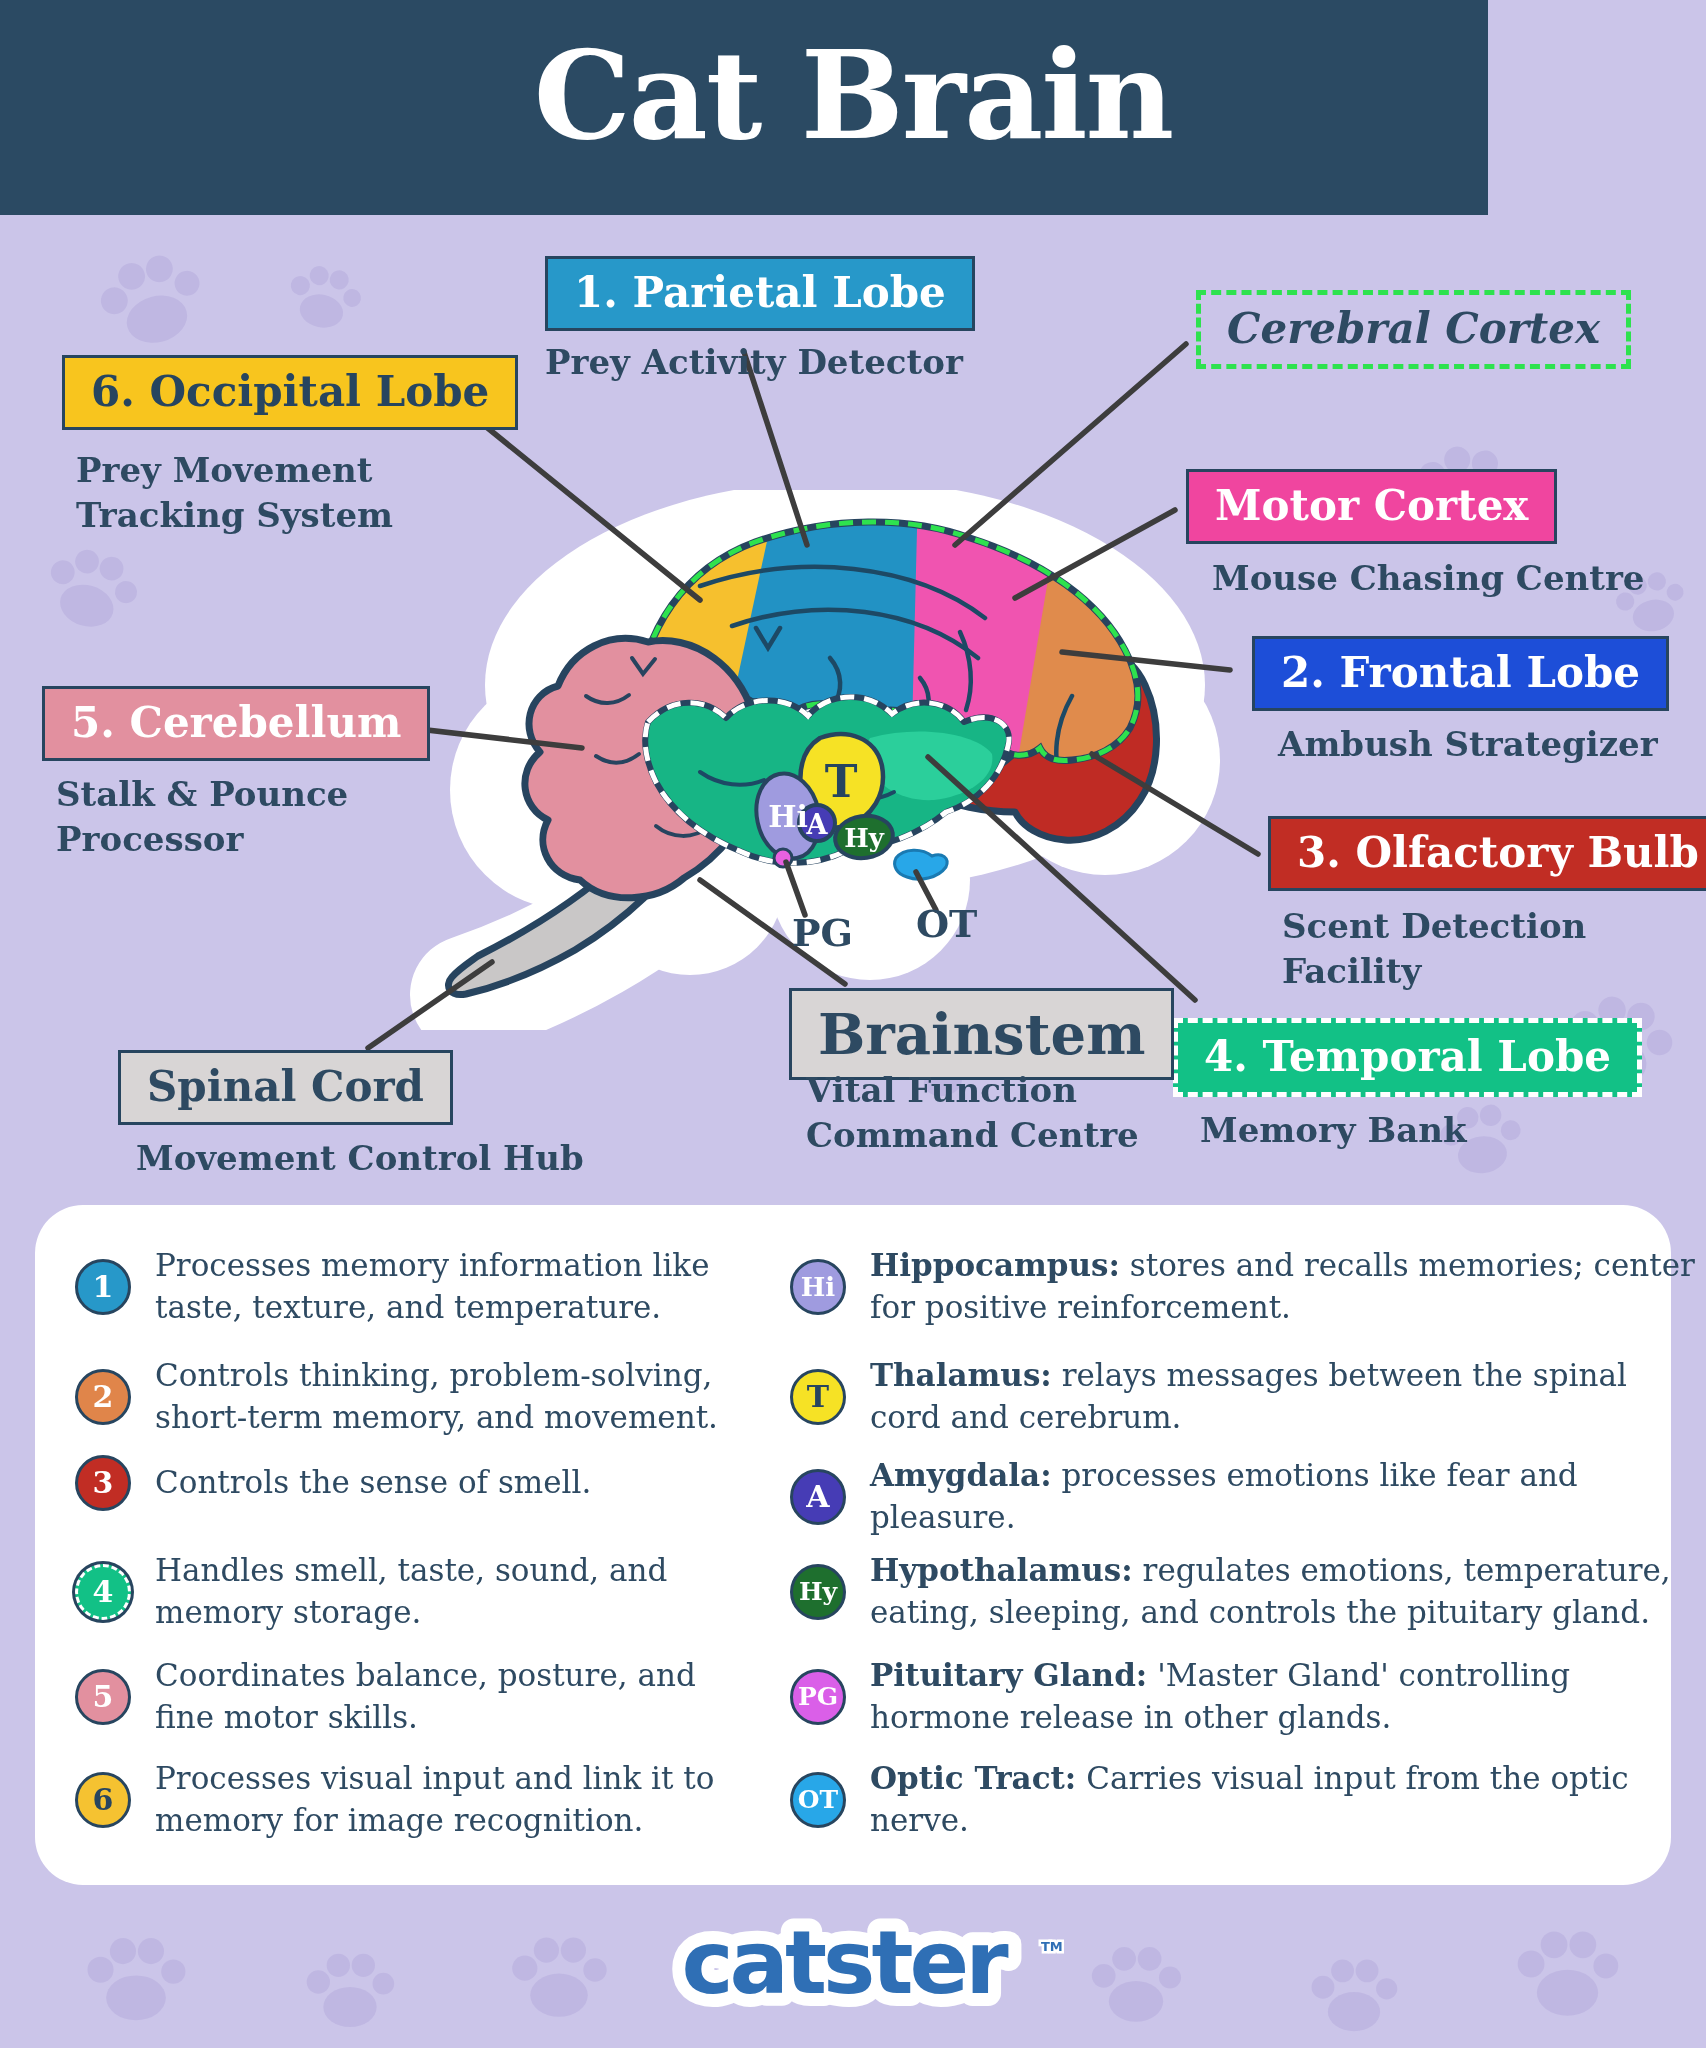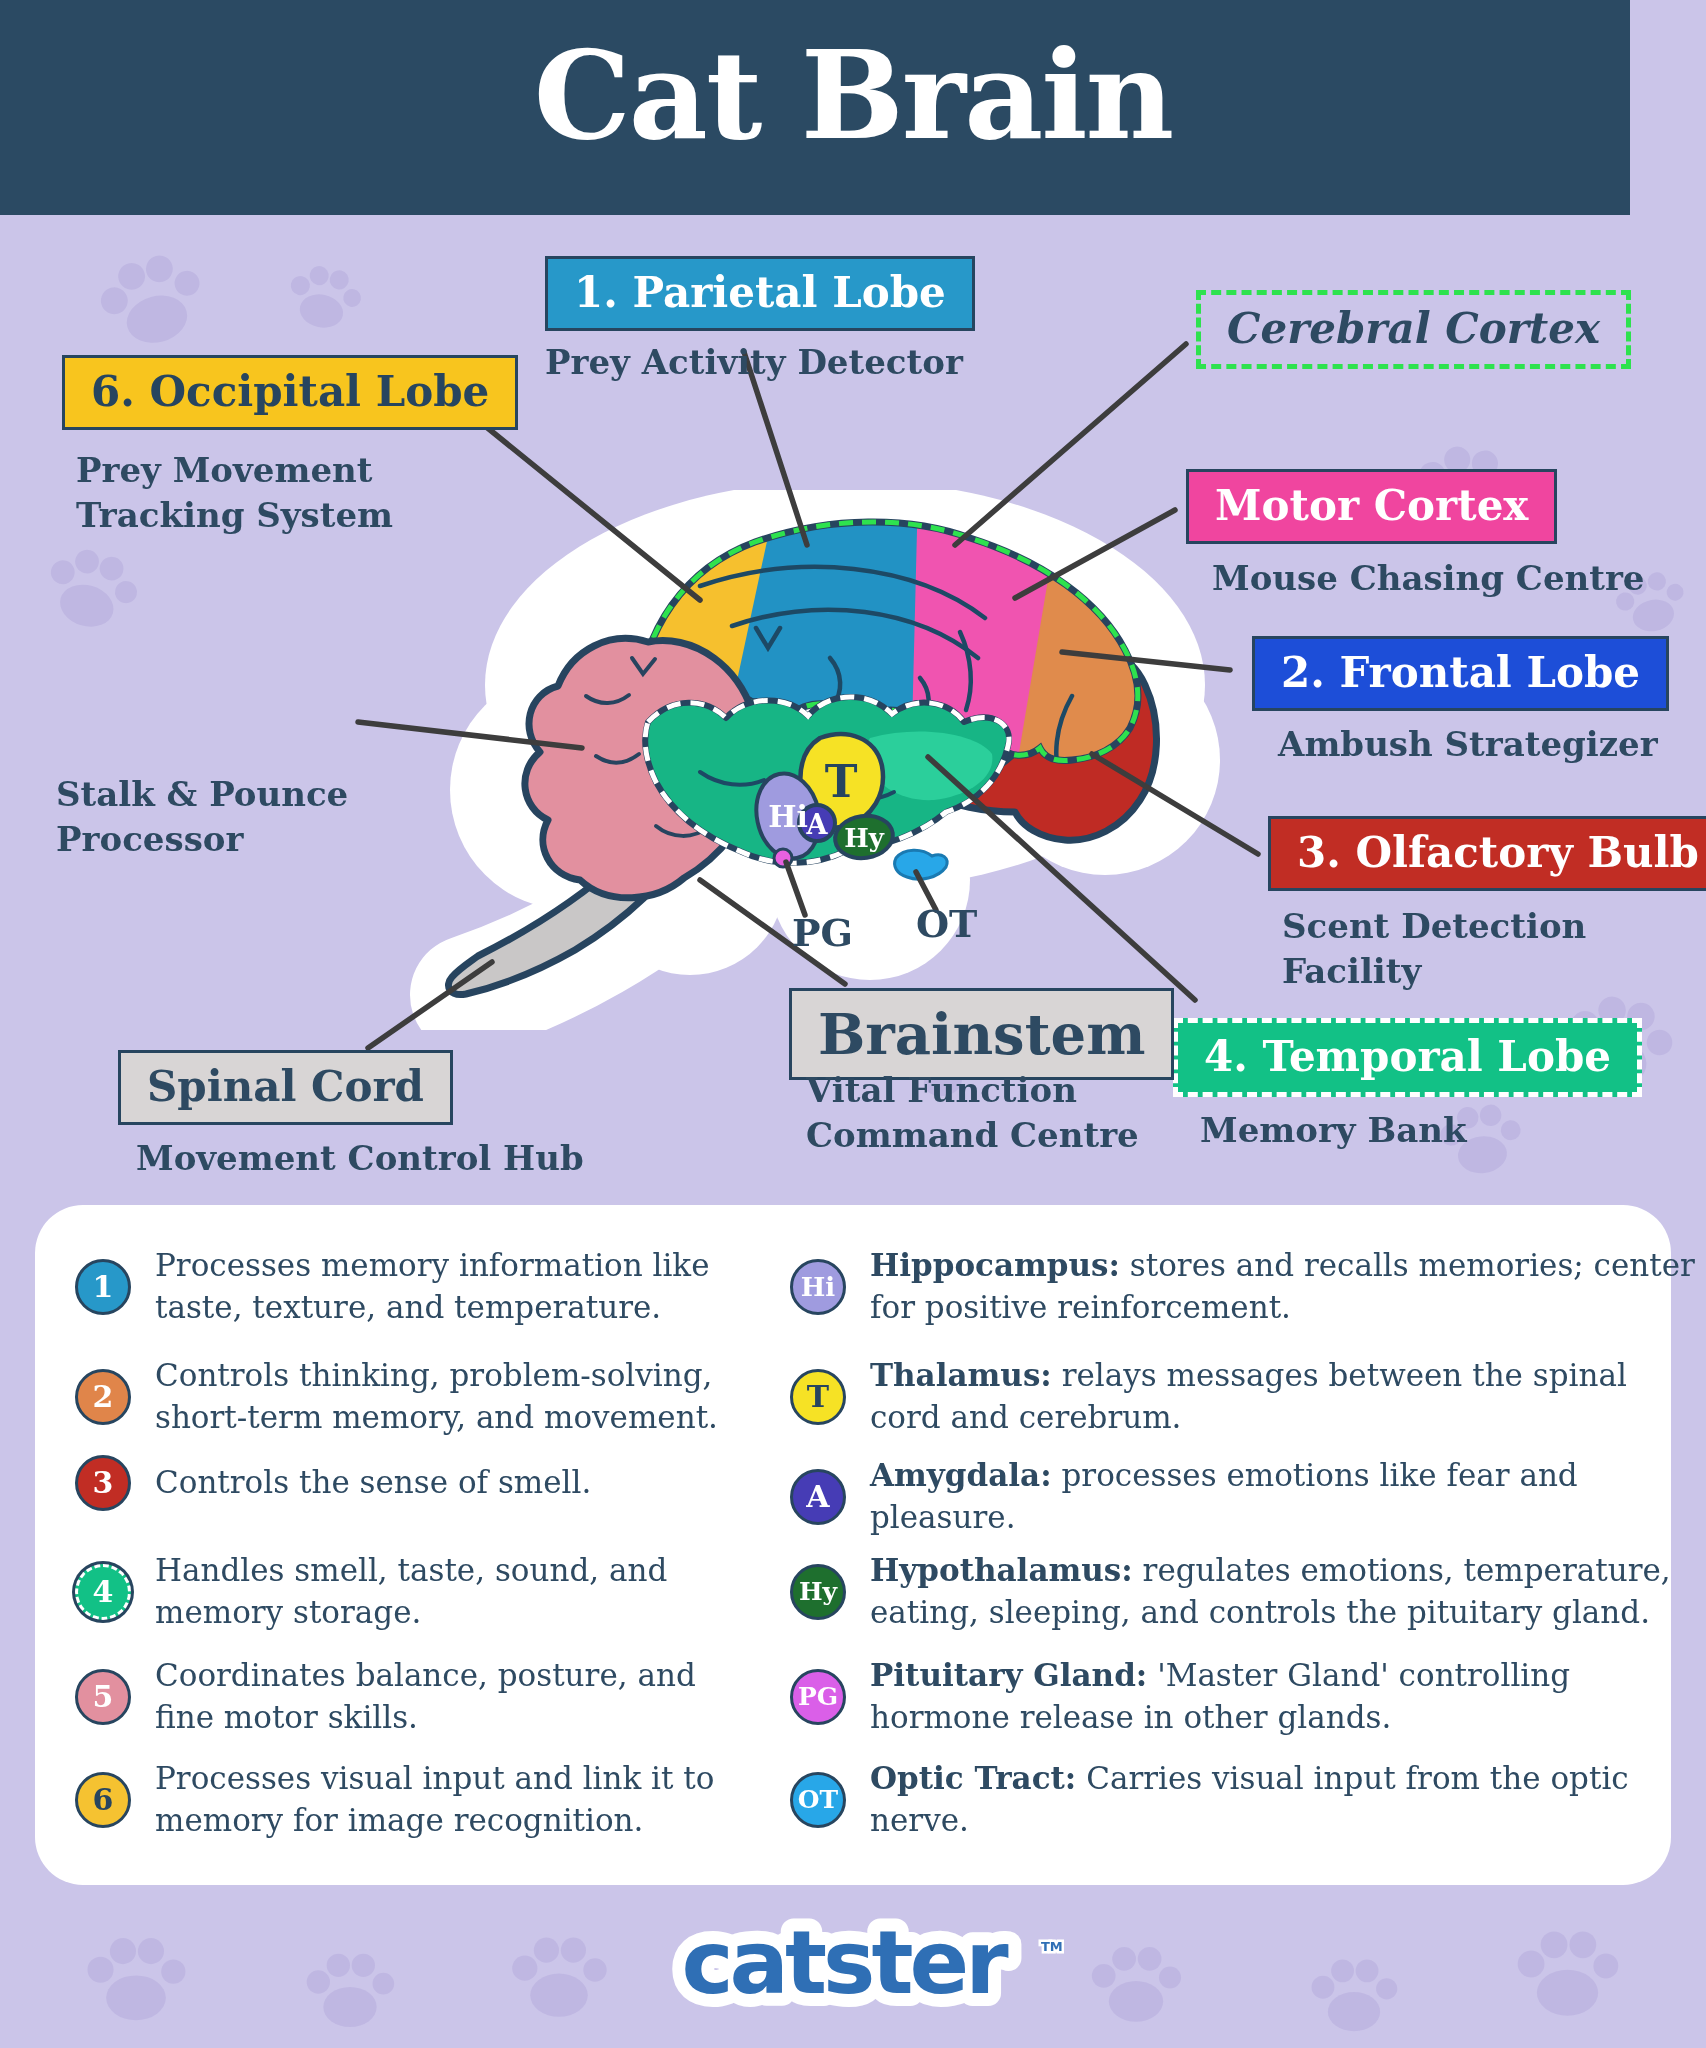--- a/index.html
+++ b/index.html
@@ -1,19 +1,19 @@
 <!DOCTYPE html>
 <html><head>
 <meta charset="utf-8">
 <style>
   html,body{margin:0;padding:0;}
   .poster{position:relative;width:1706px;height:2048px;background:#cbc5e9;overflow:hidden;
           font-family:"DejaVu Serif",serif;}
   
-  .header{position:absolute;left:0;top:0;width:1630px;height:215px;background:#2b4a63;}
+  .header{position:absolute;left:0;top:0;width:1488px;height:215px;background:#2b4a63;}
   .title{position:absolute;left:0;top:22px;width:1706px;text-align:center;
          font:700 122px/1.2 "DejaVu Serif",serif;color:#ffffff;letter-spacing:-2px;}
   
   .paw{position:absolute;opacity:.5;}
   .paw svg{display:block;width:100%;height:100%;}
   
   .box{position:absolute;border:3px solid #27455f;padding:8px 26px;white-space:nowrap;
        font:700 42px/1.25 "DejaVu Serif",serif;color:#fff;}
   .box.parietal{background:#2798c9;}
   .box.occipital{background:#f8c51e;color:#27455f;}
@@ -275,20 +275,21 @@
 
   <div class="box olfactory" style="left:1268px;top:816px">3. Olfactory Bulb</div>
   <div class="sub" style="left:1282px;top:904px">
     <div>Scent Detection</div>
     <div>Facility</div>
   </div>
 
   <div class="box temporal" style="left:1173px;top:1018px">4. Temporal Lobe</div>
   <div class="sub" style="left:1200px;top:1108px">Memory Bank</div>
 
+  <div class="box cerebellum" style="left:42px;top:686px">5. Cerebellum</div>
   <div class="sub" style="left:56px;top:772px">
     <div>Stalk &amp; Pounce</div>
     <div>Processor</div>
   </div>
 
   <div class="box gray" style="left:789px;top:988px;font-size:56px">Brainstem</div>
   <div class="sub" style="left:806px;top:1068px">
     <div>Vital Function</div>
     <div>Command Centre</div>
   </div>

